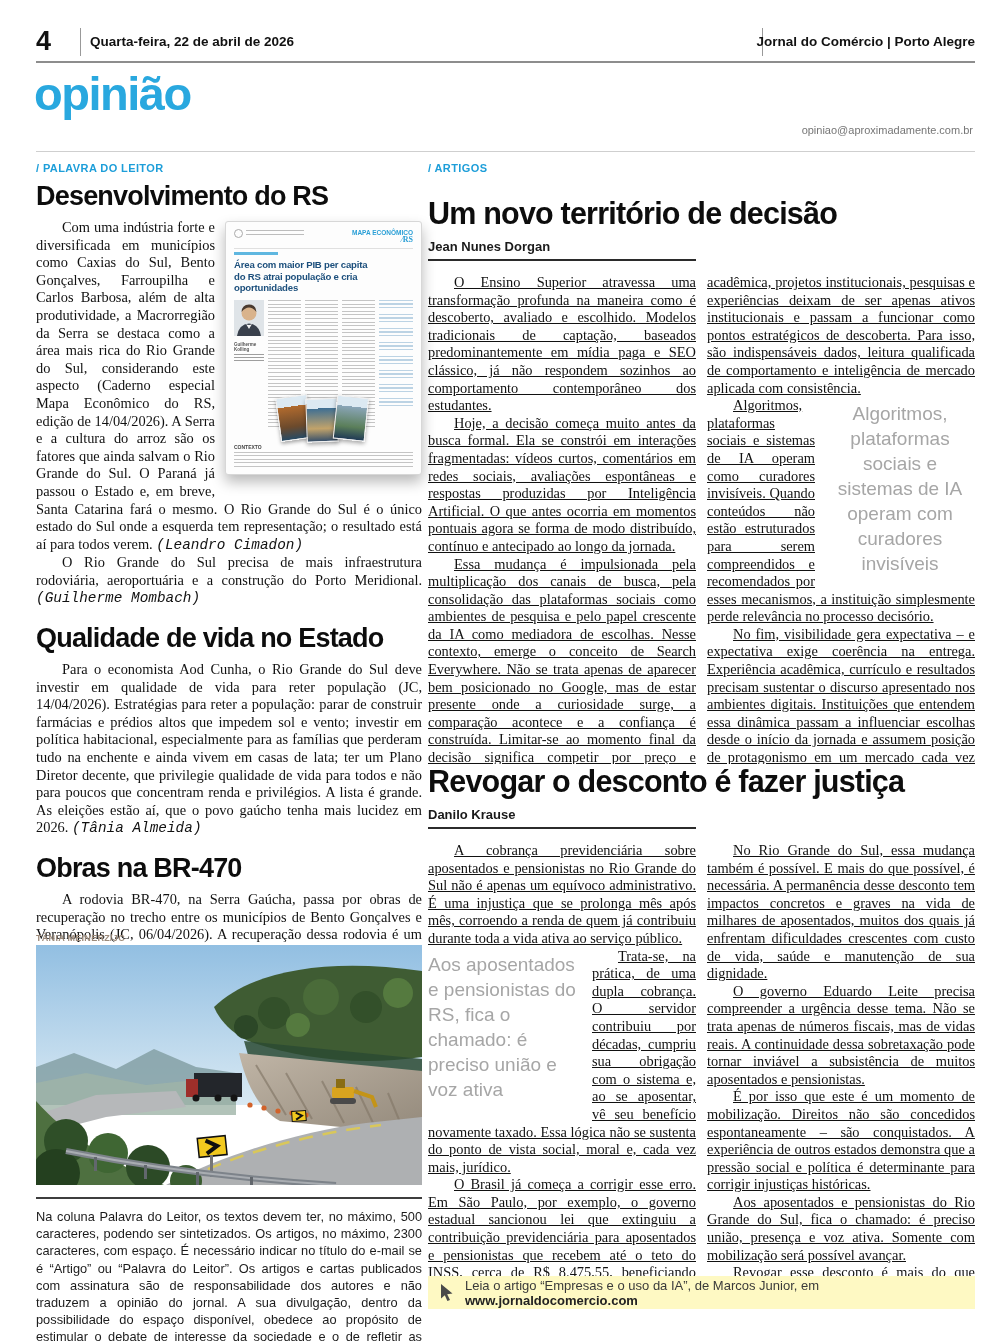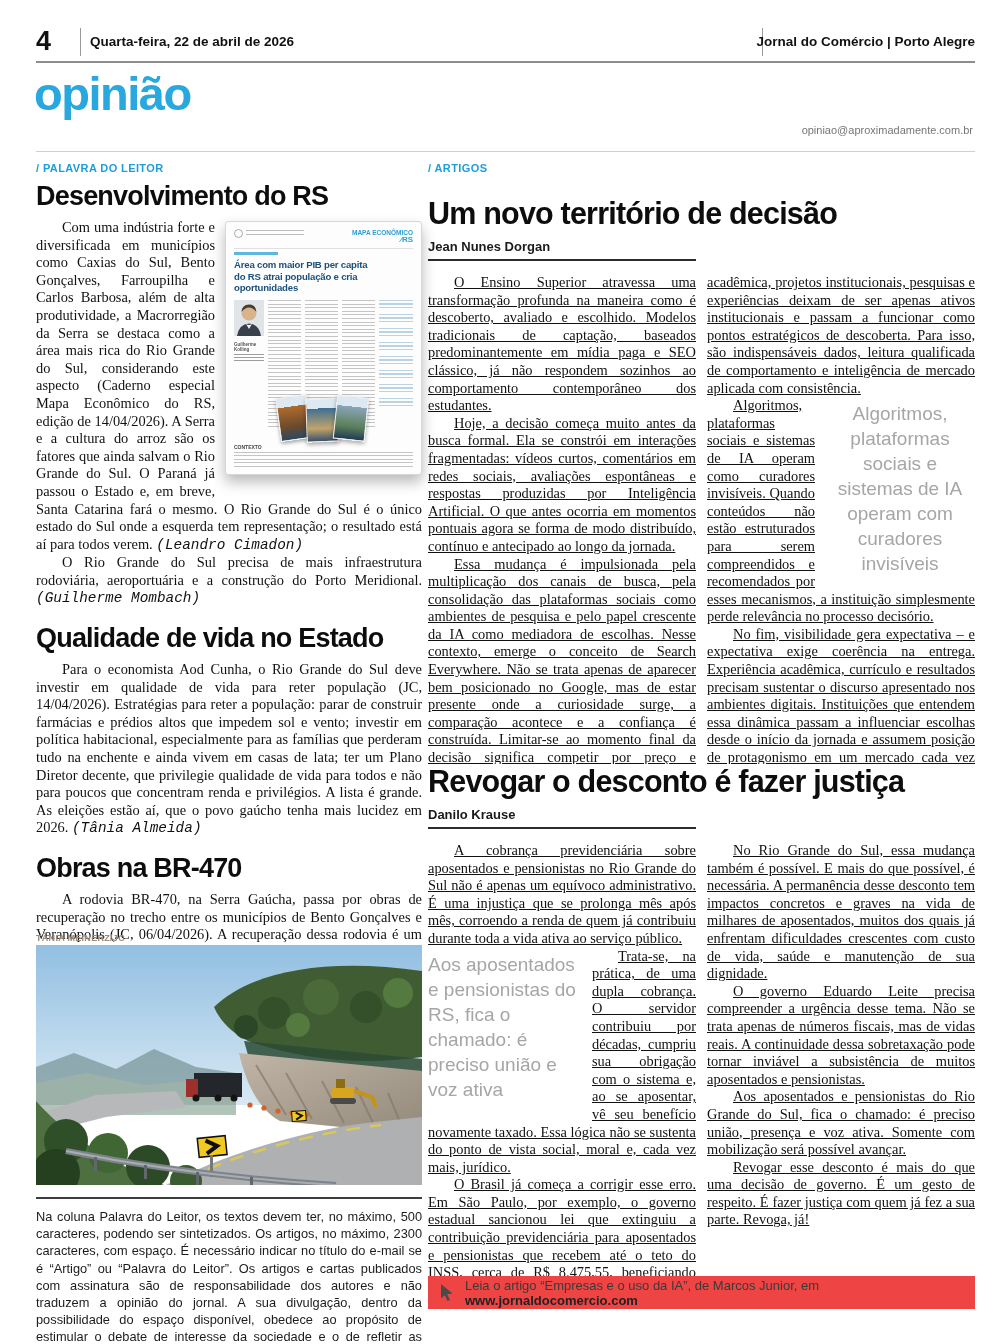--- a/index.html
+++ b/index.html
@@ -37,21 +37,21 @@
   
   .clipping{float:right;width:195px;height:252px;margin:2px 0 8px 10px;background:#fdfdfd;
             border:1px solid #d7d7d7;border-radius:3px;box-shadow:0 7px 14px rgba(0,0,0,.28);
             position:relative;overflow:hidden;}
   .clip-head{display:flex;justify-content:space-between;align-items:flex-start;padding:7px 8px 3px;}
   .clip-src{display:flex;gap:3px;align-items:center;}
   .clip-circ{width:7px;height:7px;border:1px solid #aaa;border-radius:50%;}
   .clip-srclines{width:58px;height:7px;
      background:repeating-linear-gradient(#bdbdbd 0 1px,transparent 1px 4px);}
   .clip-brand{font:700 6.5px "Liberation Sans",sans-serif;color:#2a9fd6;text-align:right;line-height:7px;}
-  .clip-brand b{font-size:8px;}
+  .clip-brand b{font-size:8px;font-family:Liberation Serif, serif;}
   .clip-rule{height:1px;background:#e0e0e0;margin:2px 8px;}
   .clip-kicker{width:44px;height:3px;background:#2a9fd6;margin:3px 8px 4px;opacity:.75;}
   .clip-headline{font:700 9.6px/11.5px "Liberation Sans",sans-serif;color:#1c4f7c;
                  padding:0 46px 0 8px;letter-spacing:-.2px;}
   .clip-body{display:flex;gap:4px;padding:6px 8px 0;}
   .clip-left{width:30px;}
   .clip-name{margin-top:2px;height:8px;
      background:repeating-linear-gradient(#9e9e9e 0 1px,transparent 1px 3px);}
   .clip-namecap{font:700 4.5px "Liberation Sans",sans-serif;color:#555;margin-top:2px;}
   .clip-coltext{flex:1;height:128px;
@@ -68,21 +68,21 @@
   .clip-ctxcap{font:700 5px "Liberation Sans",sans-serif;color:#444;margin-bottom:2px;}
   .clip-ctxlines{height:16px;background:repeating-linear-gradient(#c4c4c4 0 1px,transparent 1px 3.4px);}
   
   .photocredit{position:absolute;left:36px;top:933px;width:386px;text-align:left;
                font:700 9px "Liberation Sans",sans-serif;color:#9c8a7a;letter-spacing:.3px;}
   .photo{position:absolute;left:36px;top:945px;width:386px;height:240px;overflow:hidden;}
   .rule-foot{position:absolute;left:36px;top:1197px;width:386px;height:2px;background:#3d3d3d;}
   .footnote{position:absolute;left:36px;top:1208px;width:386px;
             font:400 12.8px/17.2px "Liberation Sans",sans-serif;color:#1c1c1c;text-align:justify;}
   
-  .linkbar{position:absolute;left:428px;top:1276px;width:547px;height:33px;background:#ef4444;
+  .linkbar{position:absolute;left:428px;top:1276px;width:547px;height:33px;background:#fef9c3;
            display:flex;align-items:center;gap:10px;padding:0 12px;box-sizing:border-box;
            font:400 13px "Liberation Sans",sans-serif;color:#3a3a3a;}
   .linkbar b{color:#222;}
   .cursor-ic{flex:0 0 auto;}
 </style>
 </head>
 <body>
 
 <div class="page">
 
@@ -275,20 +275,21 @@
       <div class="cols">
         <div class="col bodytxt">
           <p>A cobrança previdenciária sobre aposentados e pensionistas no Rio Grande do Sul não é apenas um equívoco administrativo. É uma injustiça que se prolonga mês após mês, corroendo a renda de quem já contribuiu durante toda a vida ativa ao serviço público.</p>
           <div class="pullquote pq-left">Aos aposentados e pensionistas do RS, fica o chamado: é preciso união e voz ativa</div>
           <p>Trata-se, na prática, de uma dupla cobrança. O servidor contribuiu por décadas, cumpriu sua obrigação com o sistema e, ao se aposentar, vê seu benefício novamente taxado. Essa lógica não se sustenta do ponto de vista social, moral e, cada vez mais, jurídico.</p>
           <p>O Brasil já começa a corrigir esse erro. Em São Paulo, por exemplo, o governo estadual sancionou lei que extinguiu a contribuição previdenciária para aposentados e pensionistas que recebem até o teto do INSS, cerca de R$ 8.475,55, beneficiando aproximadamente 420 mil pessoas. A medida foi aprovada por unanimidade e representa um reconhecimento claro: cobrar de quem já contribuiu é penalizar injustamente quem construiu o serviço público.</p>
         </div>
         <div class="col bodytxt">
           <p>No Rio Grande do Sul, essa mudança também é possível. E mais do que possível, é necessária. A permanência desse desconto tem impactos concretos e graves na vida de milhares de aposentados, muitos dos quais já enfrentam dificuldades crescentes com custo de vida, saúde e manutenção de sua dignidade.</p>
           <p>O governo Eduardo Leite precisa compreender a urgência desse tema. Não se trata apenas de números fiscais, mas de vidas reais. A continuidade dessa sobretaxação pode tornar inviável a subsistência de muitos aposentados e pensionistas.</p>
+          <p>É por isso que este é um momento de mobilização. Direitos não são concedidos espontaneamente – são conquistados. A experiência de outros estados demonstra que a pressão social e política é determinante para corrigir injustiças históricas.</p>
           <p>Aos aposentados e pensionistas do Rio Grande do Sul, fica o chamado: é preciso união, presença e voz ativa. Somente com mobilização será possível avançar.</p>
           <p>Revogar esse desconto é mais do que uma decisão de governo. É um gesto de respeito. É fazer justiça com quem já fez a sua parte. Revoga, já!</p>
         </div>
       </div>
 
     </div>
   </div>
 
   <div class="linkbar">
     <svg class="cursor-ic" width="15" height="17" viewBox="0 0 15 17">

